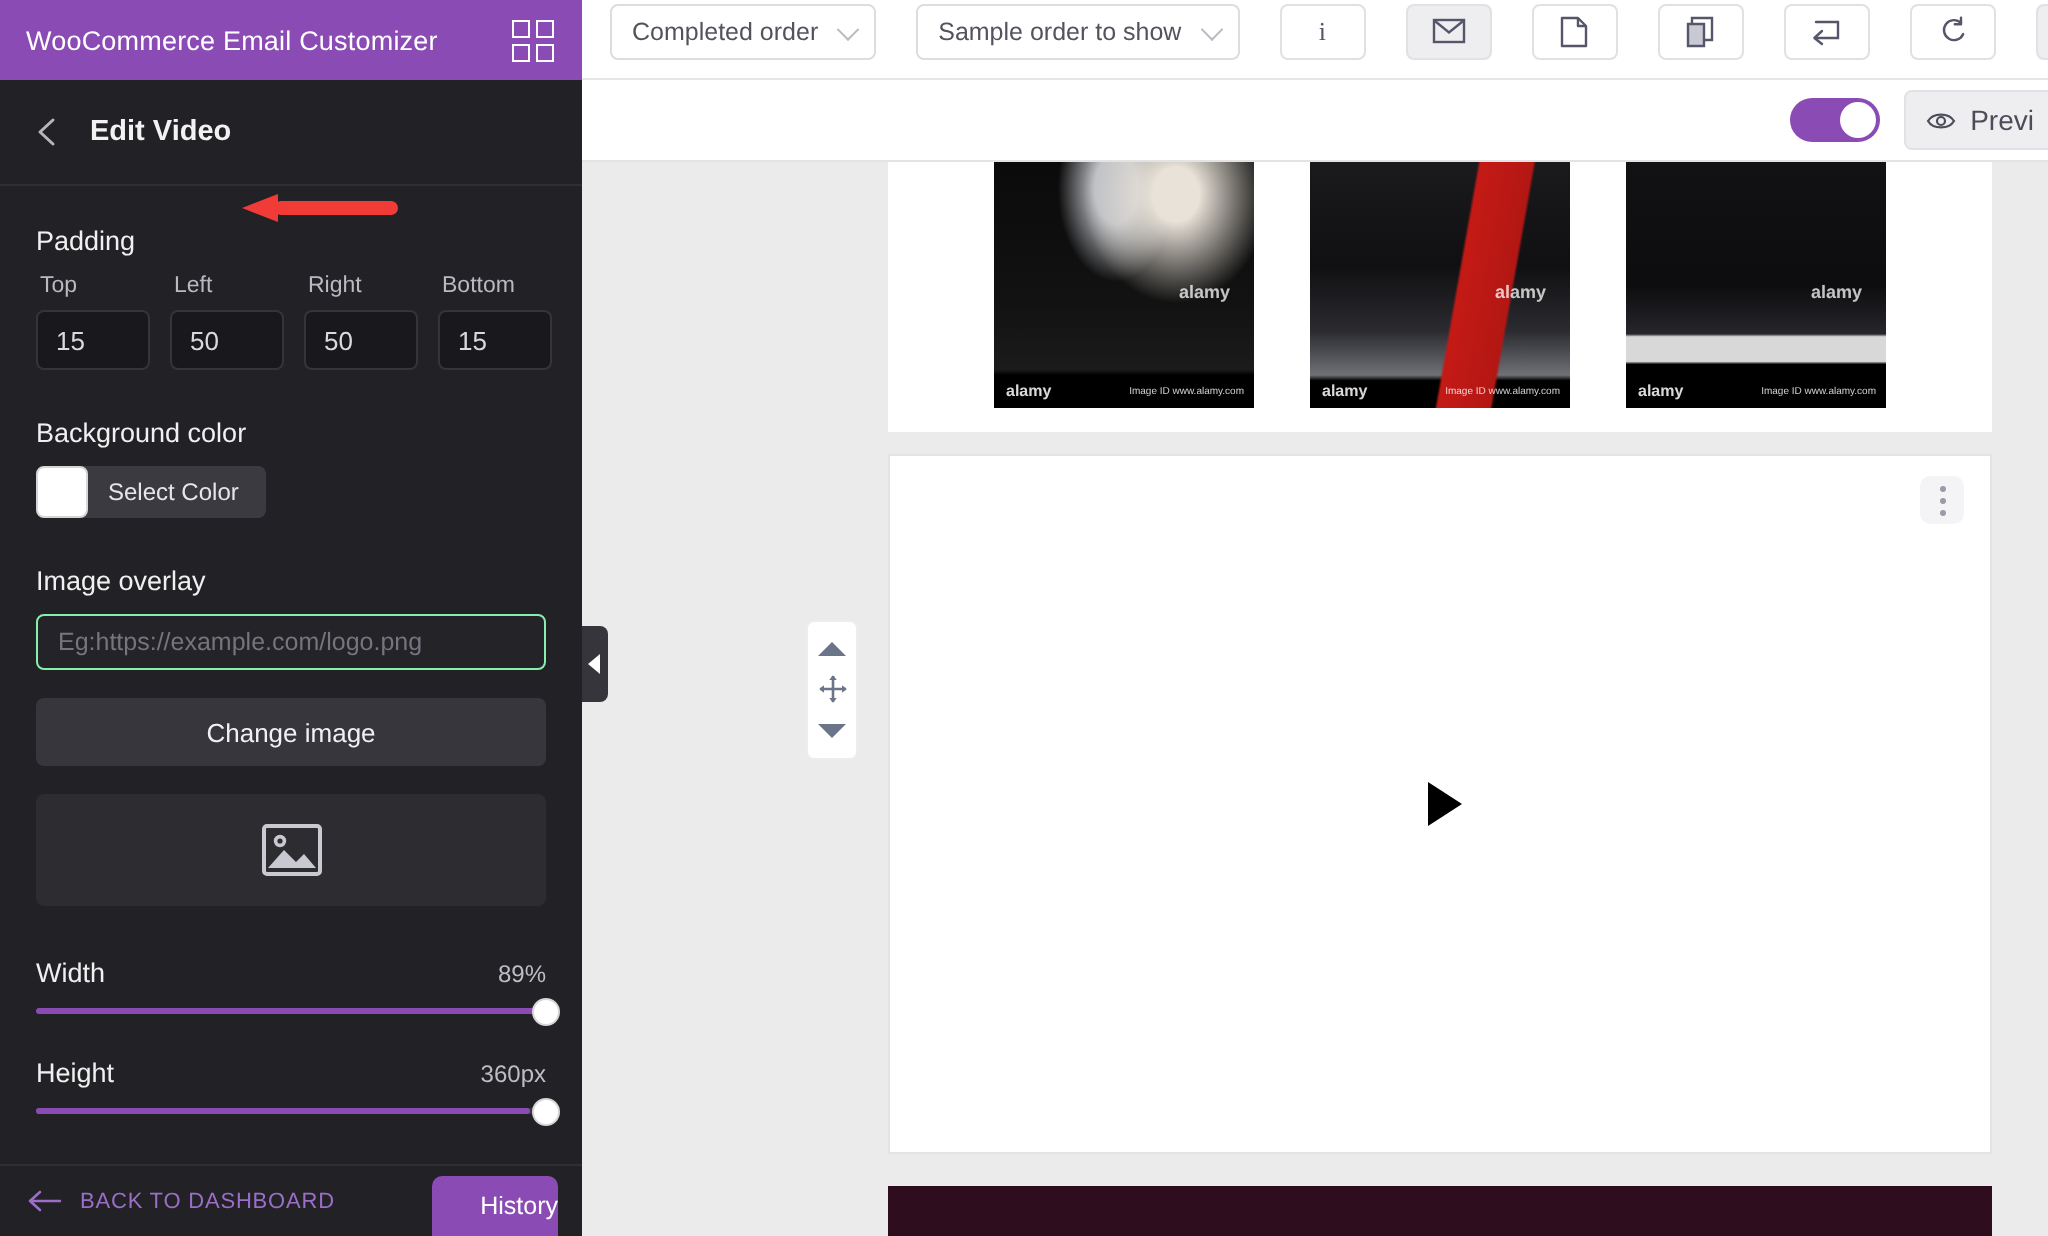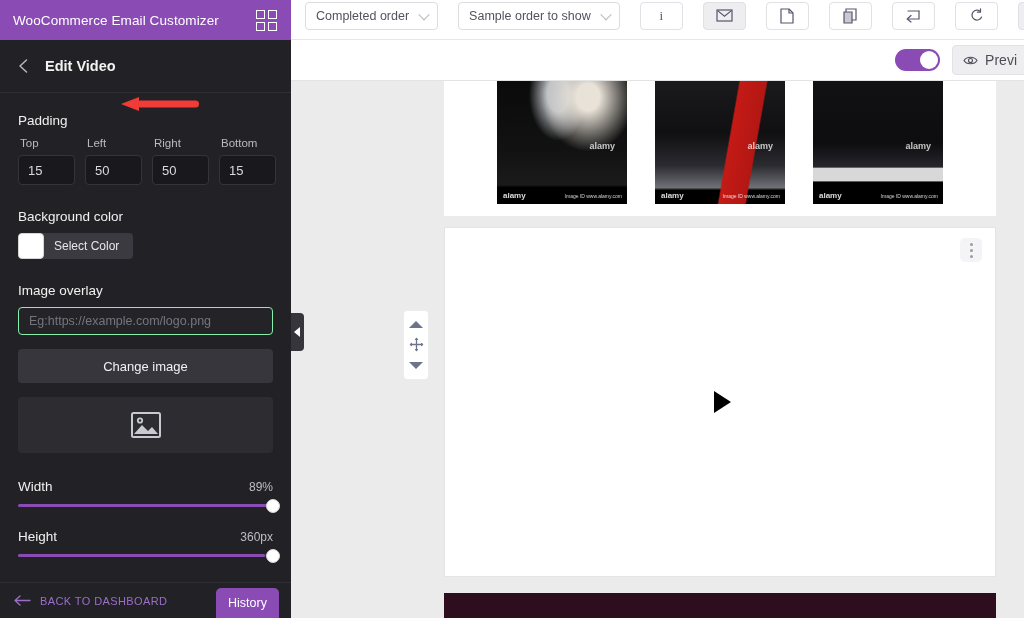--- a/index.html
+++ b/index.html
@@ -125,20 +125,21 @@
   #panel-foot .back-link {
     display: flex; align-items: center; gap: 9px;
     color: #9b6ec7; font-size: 11px; letter-spacing: .4px; cursor: pointer;
   }
   #history-btn {
     position: absolute; right: 12px; bottom: 0;
     width: 63px; height: 30px;
     background: #8a4bb5; border: none; border-radius: 5px 5px 0 0;
     color: #ffffff; font-size: 12.5px; cursor: pointer;
     font-family: "Liberation Sans", sans-serif;
+    text-align: right;
   }
 
   
   #collapse-handle {
     position: absolute; left: 291px; top: 313px;
     width: 13px; height: 38px;
     background: #35353b; border-radius: 0 4px 4px 0;
     display: flex; align-items: center; justify-content: center;
     cursor: pointer; z-index: 6;
   }

